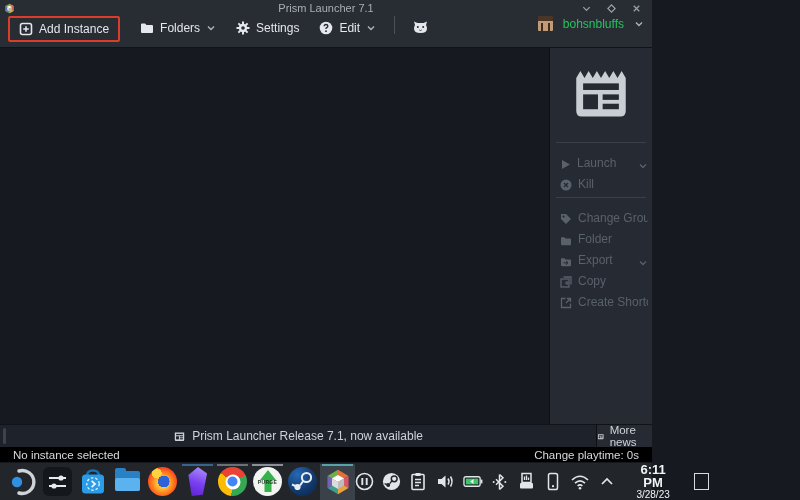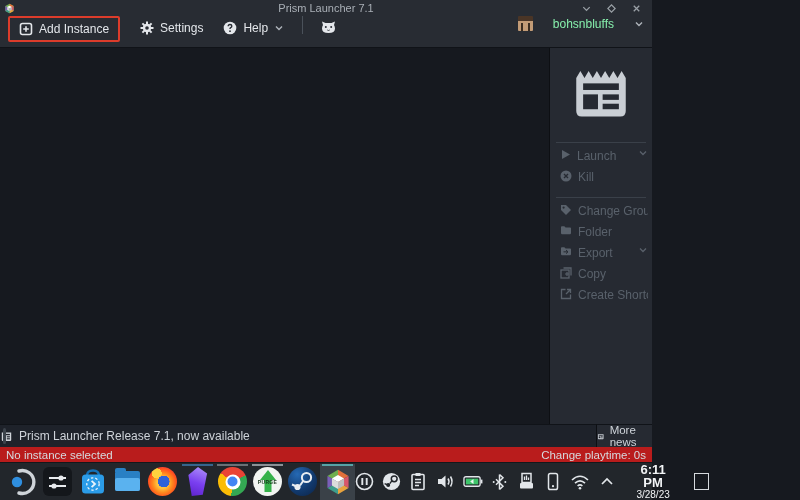--- a/index.html
+++ b/index.html
@@ -17,57 +17,57 @@
   .win-controls svg { display:block; }
 
   
   .toolbar { height:32px; background:#282c33; display:flex; align-items:flex-start;
     padding:0 8px; gap:4px; flex:0 0 32px; border-bottom:1px solid #101318; }
   .tbtn { display:flex; align-items:center; gap:6px; color:#e4e7eb; font-size:12px;
     padding:5px 8px; border-radius:3px; white-space:nowrap; }
   .tbtn svg { display:block; }
   .tbtn.hl { border:2px solid #dc3c2b; border-radius:2px; padding:4px 9px; margin-right:8px; }
   .tb-sep { width:1px; height:18px; background:#4a515a; margin:0 6px; }
-  .account { margin-left:auto; display:flex; align-items:center; gap:20px;
-    color:#86efac; font-size:12px; }
+  .account { margin-left:auto; display:flex; align-items:center; gap:10px;
+    color:#22c55e; font-size:12px; }
   .avatar { width:15px; height:15px; border-radius:1px;
     background:
       linear-gradient(#4a3526 0 5px, transparent 5px),
       linear-gradient(90deg, transparent 0 3px, #3a2c20 3px 5px, transparent 5px 10px, #3a2c20 10px 12px, transparent 12px),
       #c29b76;
     background-repeat:no-repeat;
     background-position:0 0, 0 7px; }
 
   
   .content { flex:1 1 auto; display:flex; min-height:0; }
   .main { width:697px; background:#16191f; position:relative; }
   .sidebar { width:103px; background:#262a32; border-left:1px solid #0d0f13;
     display:flex; flex-direction:column; padding-top:6px; }
   .inst-icon { display:flex; justify-content:center; padding:10px 0 14px 0; }
   .sb-sep { height:1px; background:#3a4049; margin:6px 6px; }
-  .sb-item { display:flex; align-items:flex-start; gap:6px; height:21px; padding:0 4px 0 10px;
+  .sb-item { display:flex; align-items:flex-end; gap:6px; height:21px; padding:0 4px 0 10px;
     font-size:12px; color:#59616b; }
   .sb-item .lbl { flex:1 1 auto; white-space:nowrap; overflow:hidden; }
   .sb-item svg { flex:0 0 auto; display:block; }
 
   
   .newsrow { height:23px; display:flex; flex:0 0 23px; }
   .newsbar { width:697px; background:#1e222a; border-top:1px solid #101318;
-    display:flex; align-items:center; gap:6px;
+    display:flex; align-items:center; justify-content:center; gap:6px;
     color:#ced3d9; font-size:12px; position:relative; }
   .newsgrip { position:absolute; left:3px; top:3px; width:3px; height:16px;
     background:#3c434b; border-radius:2px; }
   .morenews { flex:1; background:#262a32; border-top:1px solid #101318;
     border-left:1px solid #0d0f13; display:flex; align-items:center;
     justify-content:flex-end; gap:5px; padding-right:10px;
     color:#ced3d9; font-size:11.5px; }
 
   
-  .statusbar { height:15px; flex:0 0 15px; background:#b91c1c; display:flex;
-    align-items:center; font-size:11.5px; color:#d6dade; padding:0 6px; }
+  .statusbar { height:15px; flex:0 0 15px; background:#000000; display:flex;
+    align-items:center; font-size:11.5px; color:#d6dade; padding:0 13px; }
   .statusbar .right { margin-left:auto; }
 
   
   .taskbar { height:38px; flex:0 0 38px; background:#22262b; border-top:1px solid #14171b;
     display:flex; align-items:center; padding-left:5px; }
   .tile { width:35px; height:36px; display:flex; align-items:center; justify-content:center;
     position:relative; flex:0 0 35px; }
   .tile.active { background:#3a4148; }
   .tile .ind { position:absolute; top:0; left:2px; right:2px; height:2px; }
   .ico30 { width:29px; height:29px; position:relative; }
@@ -155,39 +155,48 @@
 
   <div class="toolbar">
     <div class="tbtn hl">
       <svg width="14" height="14" viewBox="0 0 14 14">
         <rect x="1.5" y="1.5" width="11" height="11" rx="2" fill="none" stroke="#e4e7eb" stroke-width="1.6"></rect>
         <path d="M7,4.2 V9.8 M4.2,7 H9.8" stroke="#e4e7eb" stroke-width="1.6"></path>
       </svg>
       <span>Add Instance</span>
     </div>
     <div class="tbtn">
+      <svg width="14" height="12" viewBox="0 0 14 12">
+        <path d="M1,2.5 Q1,1.5 2,1.5 H5 L6.5,3 H12 Q13,3 13,4 V10 Q13,11 12,11 H2 Q1,11 1,10 Z" fill="#e4e7eb"></path>
+      </svg>
+      <span>Folders</span>
+      <svg width="10" height="8" viewBox="0 0 10 8">
+          <polyline points="2,2.5 5,5.5 8,2.5" fill="none" stroke="#aeb4bb" stroke-width="1.4"></polyline>
+        </svg>
+    </div>
+    <div class="tbtn">
       <svg width="14" height="14" viewBox="0 0 14 14">
         <g fill="#e4e7eb">
           <rect x="6" y="0.5" width="2" height="13"></rect>
           <rect x="0.5" y="6" width="13" height="2"></rect>
           <rect x="6" y="0.5" width="2" height="13" transform="rotate(45 7 7)"></rect>
           <rect x="6" y="0.5" width="2" height="13" transform="rotate(-45 7 7)"></rect>
           <circle cx="7" cy="7" r="4.2"></circle>
         </g>
         <circle cx="7" cy="7" r="1.8" fill="#282c33"></circle>
       </svg>
       <span>Settings</span>
     </div>
     <div class="tbtn">
       <svg width="14" height="14" viewBox="0 0 14 14">
         <circle cx="7" cy="7" r="6.3" fill="#e4e7eb"></circle>
         <path d="M5.2,5.3 Q5.2,3.5 7,3.5 Q8.8,3.5 8.8,5 Q8.8,6.2 7.6,6.7 Q7,7 7,8" fill="none" stroke="#282c33" stroke-width="1.4"></path>
         <circle cx="7" cy="10.2" r="0.9" fill="#282c33"></circle>
       </svg>
-      <span>Help</span>
+      <span>Edit</span>
       <svg width="10" height="8" viewBox="0 0 10 8">
           <polyline points="2,2.5 5,5.5 8,2.5" fill="none" stroke="#aeb4bb" stroke-width="1.4"></polyline>
         </svg>
     </div>
     <div class="tb-sep"></div>
     <div class="tbtn">
       <svg width="15" height="13" viewBox="0 0 15 13">
         <path d="M2,4 L1,0.5 L4.5,2 H10.5 L14,0.5 L13,4 Q14,5.5 14,7.5 Q14,12 7.5,12 Q1,12 1,7.5 Q1,5.5 2,4 Z" fill="#e4e7eb"></path>
         <circle cx="4.8" cy="6" r="1" fill="#282c33"></circle>
         <circle cx="10.2" cy="6" r="1" fill="#282c33"></circle>

